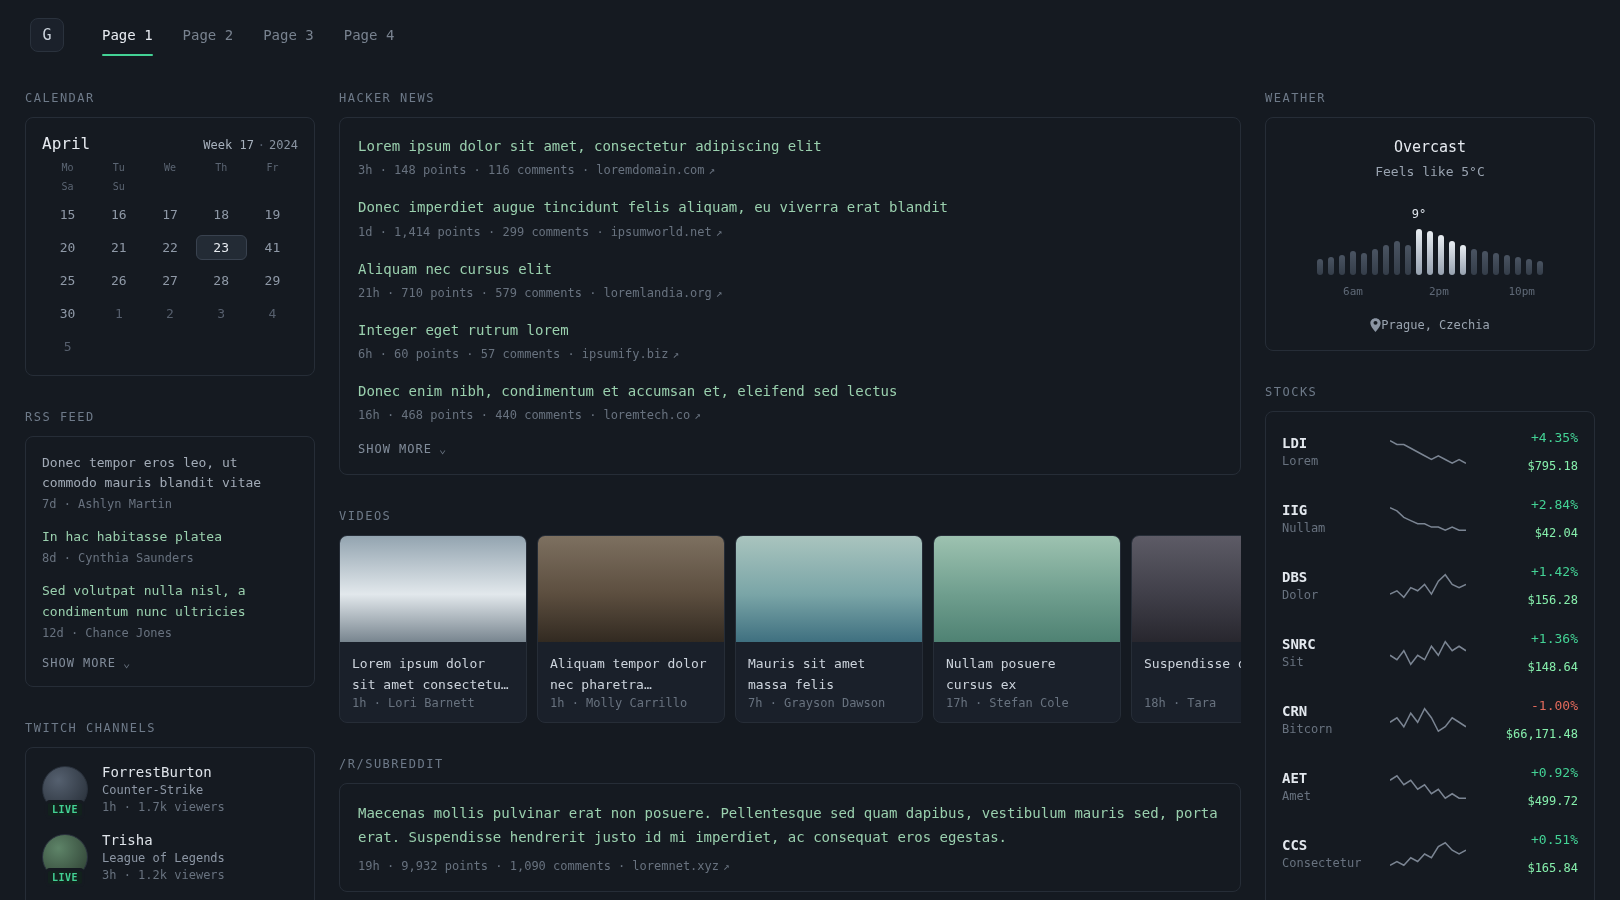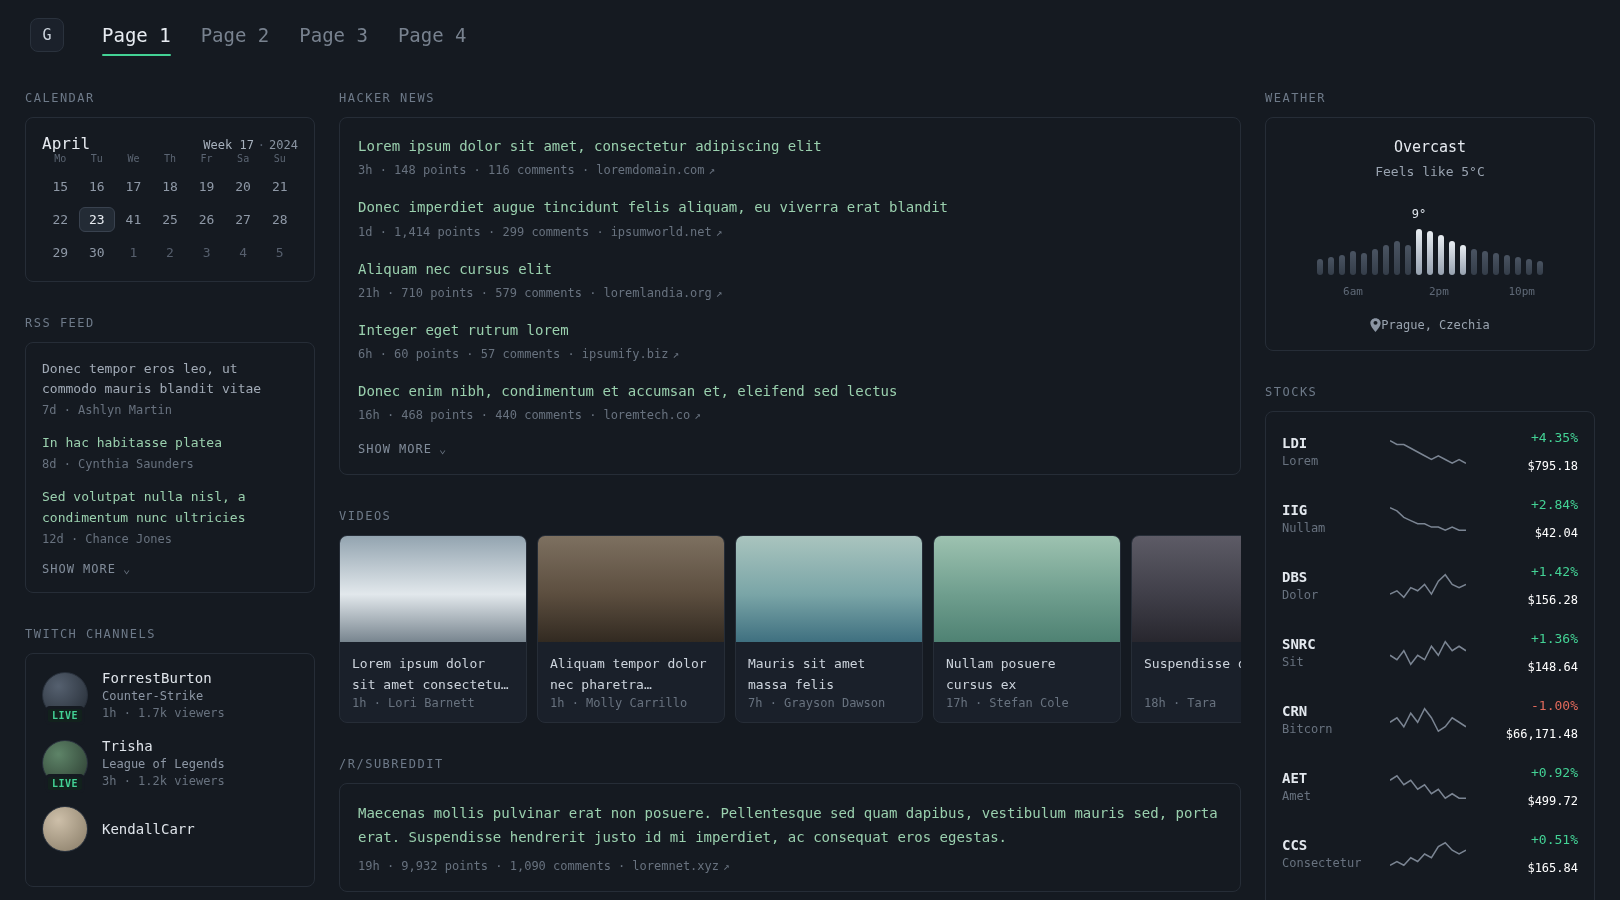--- a/index.html
+++ b/index.html
@@ -12,21 +12,21 @@
   }
   
   .nav { height:70px; display:flex; align-items:center; padding:0 30px; }
   .logo {
     width:34px; height:34px; border:1px solid #2a323d; background:#1b212b;
     border-radius:8px; display:flex; align-items:center; justify-content:center;
     font-size:15px; color:#cdd5de; cursor:pointer;
   }
   .tabs { display:flex; margin-left:26px; gap:6px; height:100%; }
   .tab {
-    background:none; border:none; font:inherit; font-size:19px; color:#78828f;
+    background:none; border:none; font:inherit; font-size:14px; color:#78828f;
     padding:10px 12px; height:100%; position:relative; cursor:pointer;
   }
   .tab.active { color:#e8ecf2; }
   .tab.active::after {
     content:""; position:absolute; left:12px; right:12px; bottom:14px;
     height:2px; background:#43d295; border-radius:2px;
   }
   
   .cols { display:flex; gap:24px; padding:0 25px; align-items:flex-start; }
   .col-left  { flex:0 0 290px; min-width:0; }
@@ -41,26 +41,26 @@
   .meta { font-size:12px; color:#68727f; }
   .meta .domain { color:#68727f; margin-left:7px; cursor:pointer; }
   .meta .ext { color:#68727f; margin-left:4px; font-size:11px; }
   .show-more {
     background:none; border:none; font:inherit; font-size:12px; letter-spacing:1px;
     color:#828d9b; cursor:pointer; display:flex; align-items:center; gap:7px;
     padding:0; margin-top:6px;
   }
   .show-more .chev { color:#6a7482; font-size:12px; line-height:1; }
   
-  .cal-head { display:flex; justify-content:space-between; align-items:baseline; margin-bottom:0; }
+  .cal-head { display:flex; justify-content:space-between; align-items:baseline; margin-bottom:9px; }
   .cal-month { font-size:16px; color:#e6eaf0; }
   .cal-week { font-size:12px; color:#a7b1bd; }
   .cal-week .sep { color:#525c6a; margin:0 4px; }
   .cal-week .year { color:#8a94a2; }
-  .cal-grid { display:grid; grid-template-columns:repeat(7,1fr); text-align:center; row-gap:8px; }
+  .cal-grid { display:grid; grid-template-columns:repeat(5,1fr); text-align:center; row-gap:8px; }
   .wd { font-size:10px; color:#5b6573; }
   .grid-days { margin-top:10px; }
   .day {
     font-size:13px; color:#8f99a7; padding:4px 0; border-radius:6px;
     border:1px solid transparent; cursor:pointer;
   }
   .day.dim { color:#565f6d; }
   .day.active { color:#e8ecf1; background:#232b35; border-color:#39424f; }
   
   .feed-item { margin-bottom:16px; cursor:pointer; }
@@ -129,21 +129,21 @@
   .stocks { padding:6px 16px; }
   .stock-row { display:flex; align-items:center; gap:12px; padding:12px 0; cursor:pointer; }
   .s-id { width:96px; min-width:0; }
   .s-ticker { font-size:14px; font-weight:bold; color:#e3e8ee; }
   .s-name { font-size:12px; color:#68727f; margin-top:3px; white-space:nowrap; overflow:hidden; }
   .spark { flex:1; height:30px; color:#7b8593; min-width:0; }
   .s-val { width:100px; text-align:right; }
   .s-change { font-size:13px; }
   .s-change.up { color:#43d295; }
   .s-change.down { color:#e0695b; }
-  .s-price { font-size:12px; color:#ffffff; margin-top:14px; }
+  .s-price { font-size:12px; color:#86efac; margin-top:14px; }
 </style>
 </head>
 <body>
 
 <header class="nav">
   <div class="logo">G</div>
   <nav class="tabs">
 
       <button class="tab active">Page 1</button>
 

